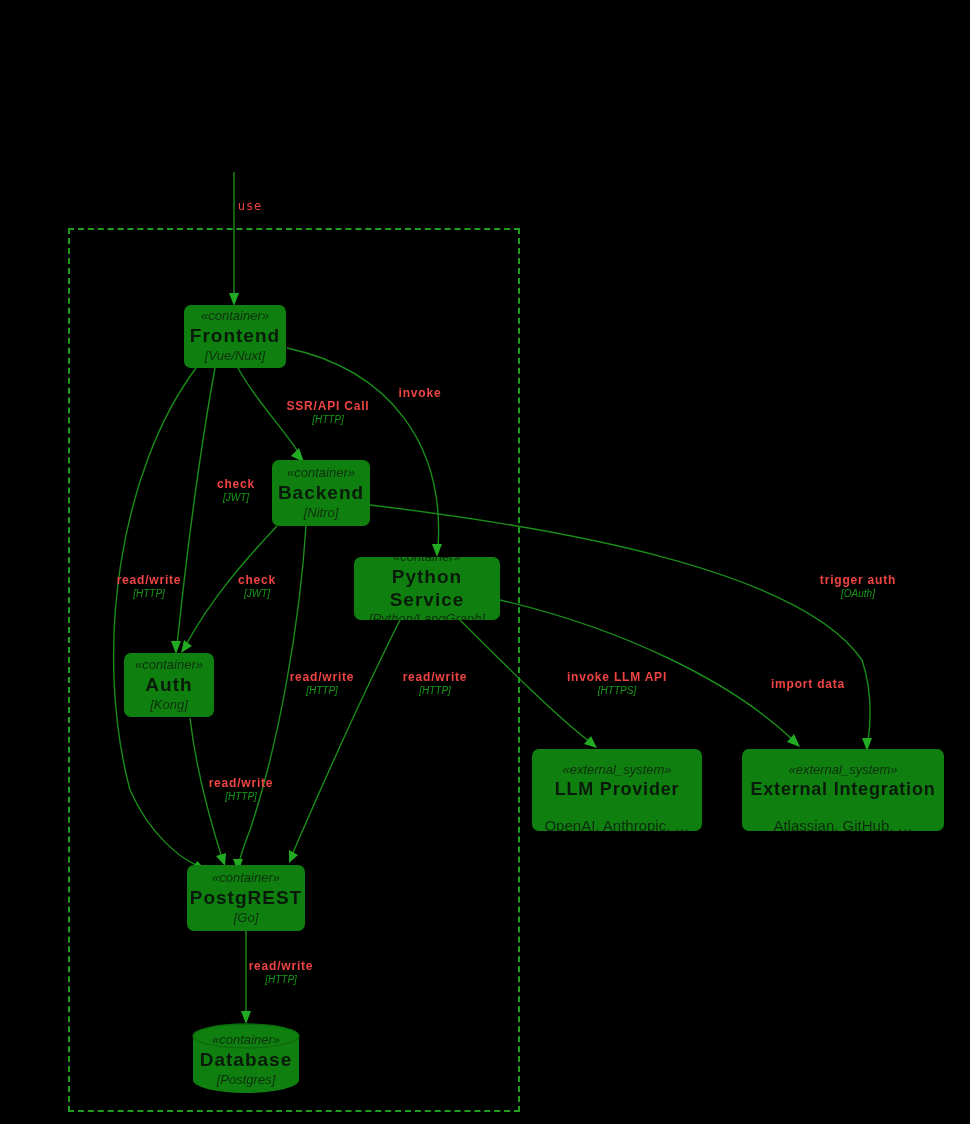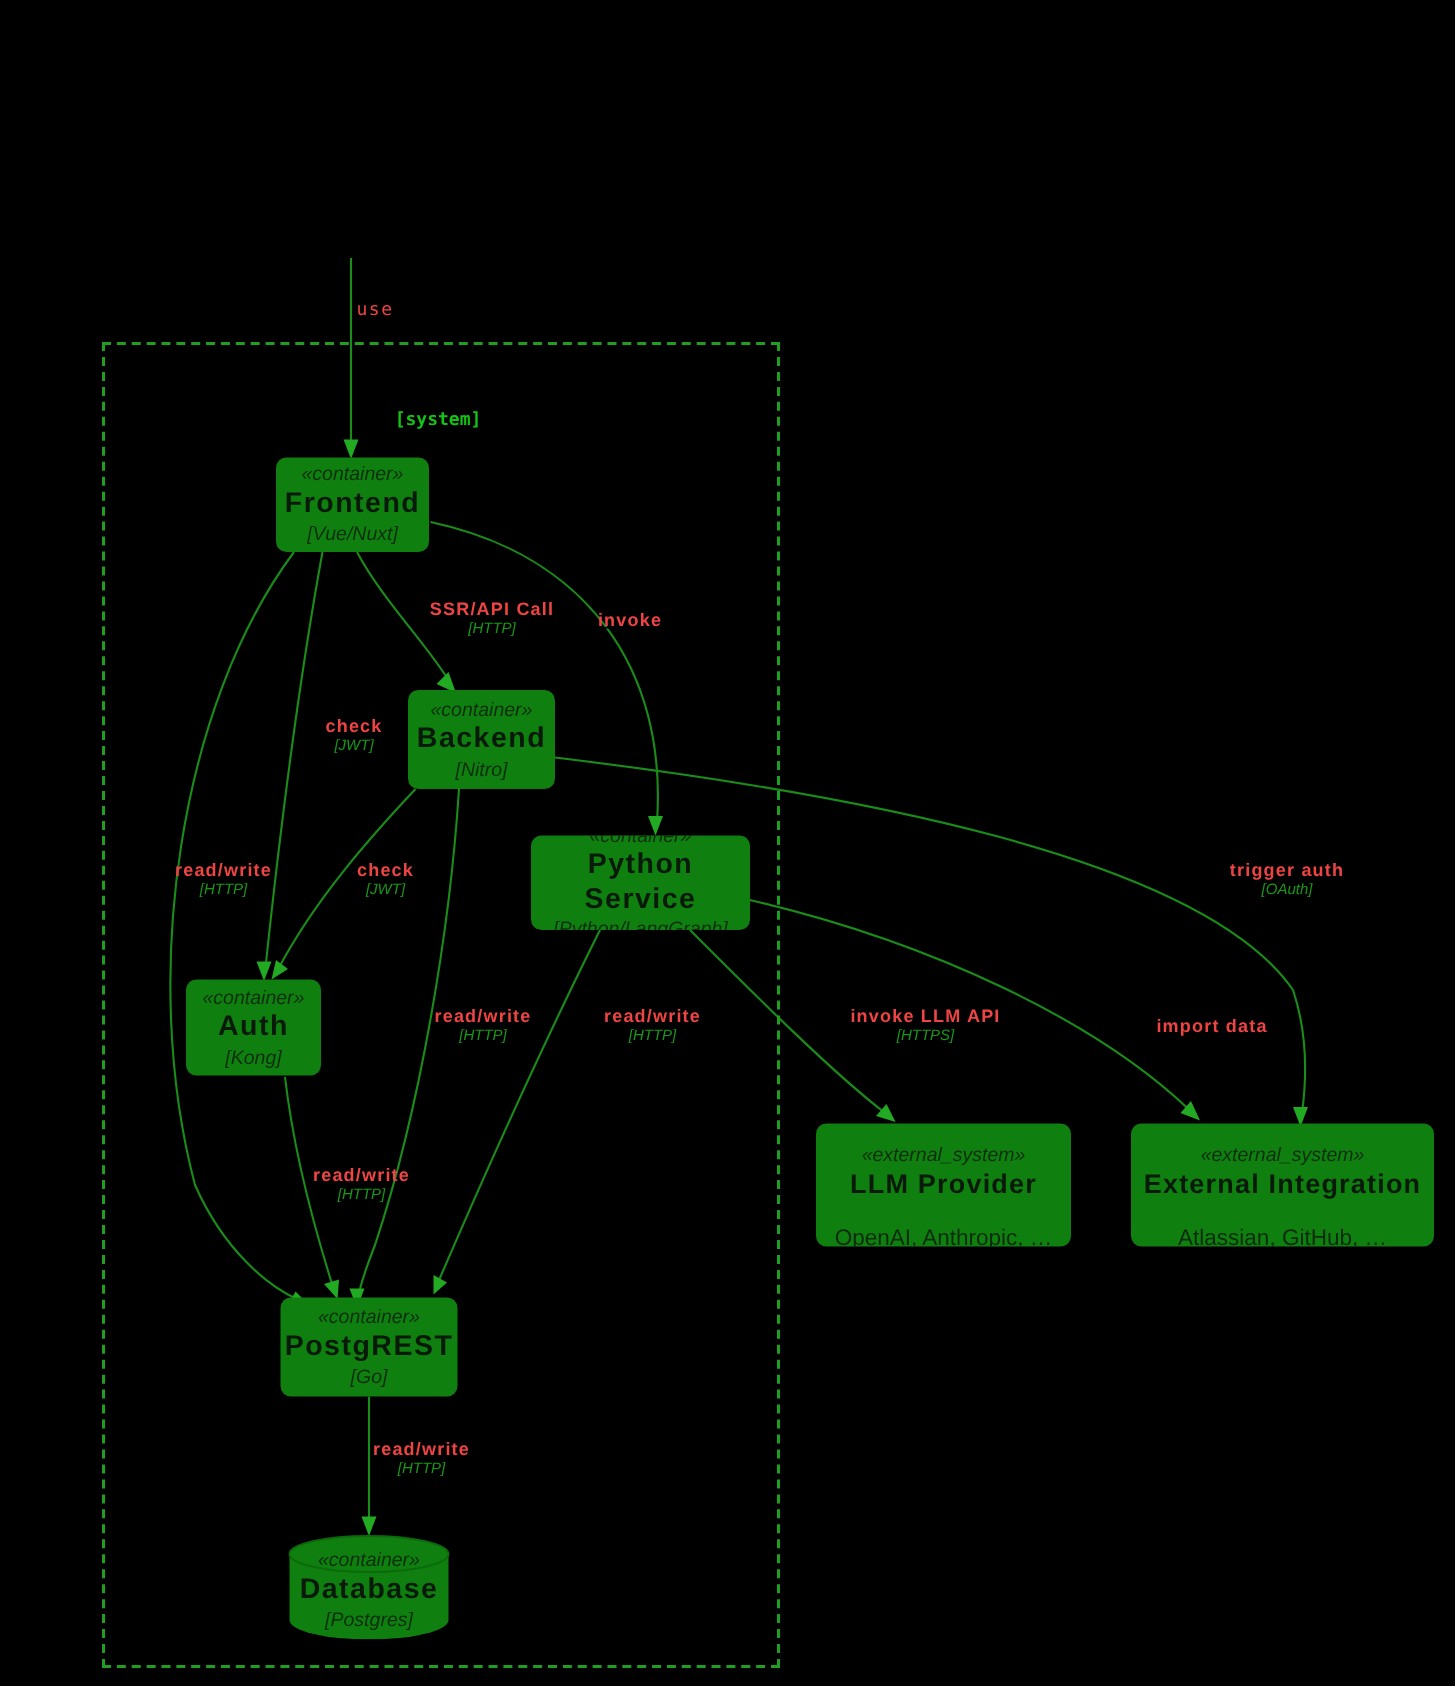--- a/index.html
+++ b/index.html
@@ -79,21 +79,20 @@
   }
   .node.container {
     background: #0f800f;
     border-radius: 7px;
   }
   .node.external {
     background: #0f800f;
     border-radius: 7px;
     justify-content: flex-start;
     padding-top: 14px;
-    margin-left: 12px;
   }
   .node.database {
     background: transparent;
     border-radius: 0;
   }
 
   .stereotype {
     font-style: italic;
     font-size: 13px;
     color: #0d2f0d;
@@ -216,21 +215,20 @@
     <polygon class="arrow-head" points="800,747 787,742 794,734"></polygon>
 
     <path class="edge-path" d="M 190,718 C 196,770 210,820 222,858"></path>
     <polygon class="arrow-head" points="225,866 216,856 226,853"></polygon>
 
     <path class="edge-path" d="M 246,931 L 246,1016"></path>
     <polygon class="arrow-head" points="246,1024 241,1011 251,1011"></polygon>
   </svg>
 
   <div class="boundary" style="left:68px; top:228px; width:448px; height:880px;"></div>
-  <div class="boundary-subtitle" style="left:68px; top:272px; width:448px;">[system]</div>
 
 
   <div class="node container" style="left:184px; top:305px; width:102px; height:63px;">
     <div class="stereotype">«container»</div>
     <div class="node-name">Frontend</div>
     <div class="node-tech">[Vue/Nuxt]</div>
   </div>
 
   <div class="node container" style="left:272px; top:460px; width:98px; height:66px;">
     <div class="stereotype">«container»</div>
@@ -283,21 +281,21 @@
   <div class="edge-label use" style="left:250px; top:200px;">
     <span class="lbl">use</span>
     <span class="tech"></span>
   </div>
 
   <div class="edge-label" style="left:328px; top:400px;">
     <span class="lbl">SSR/API Call</span>
     <span class="tech">[HTTP]</span>
   </div>
 
-  <div class="edge-label" style="left:420px; top:407px;text-decoration:underline;">
+  <div class="edge-label" style="left:420px; top:387px;text-decoration:underline;">
     <span class="lbl">invoke</span>
     <span class="tech"></span>
   </div>
 
   <div class="edge-label" style="left:236px; top:478px;">
     <span class="lbl">check</span>
     <span class="tech">[JWT]</span>
   </div>
 
   <div class="edge-label" style="left:149px; top:574px;">

